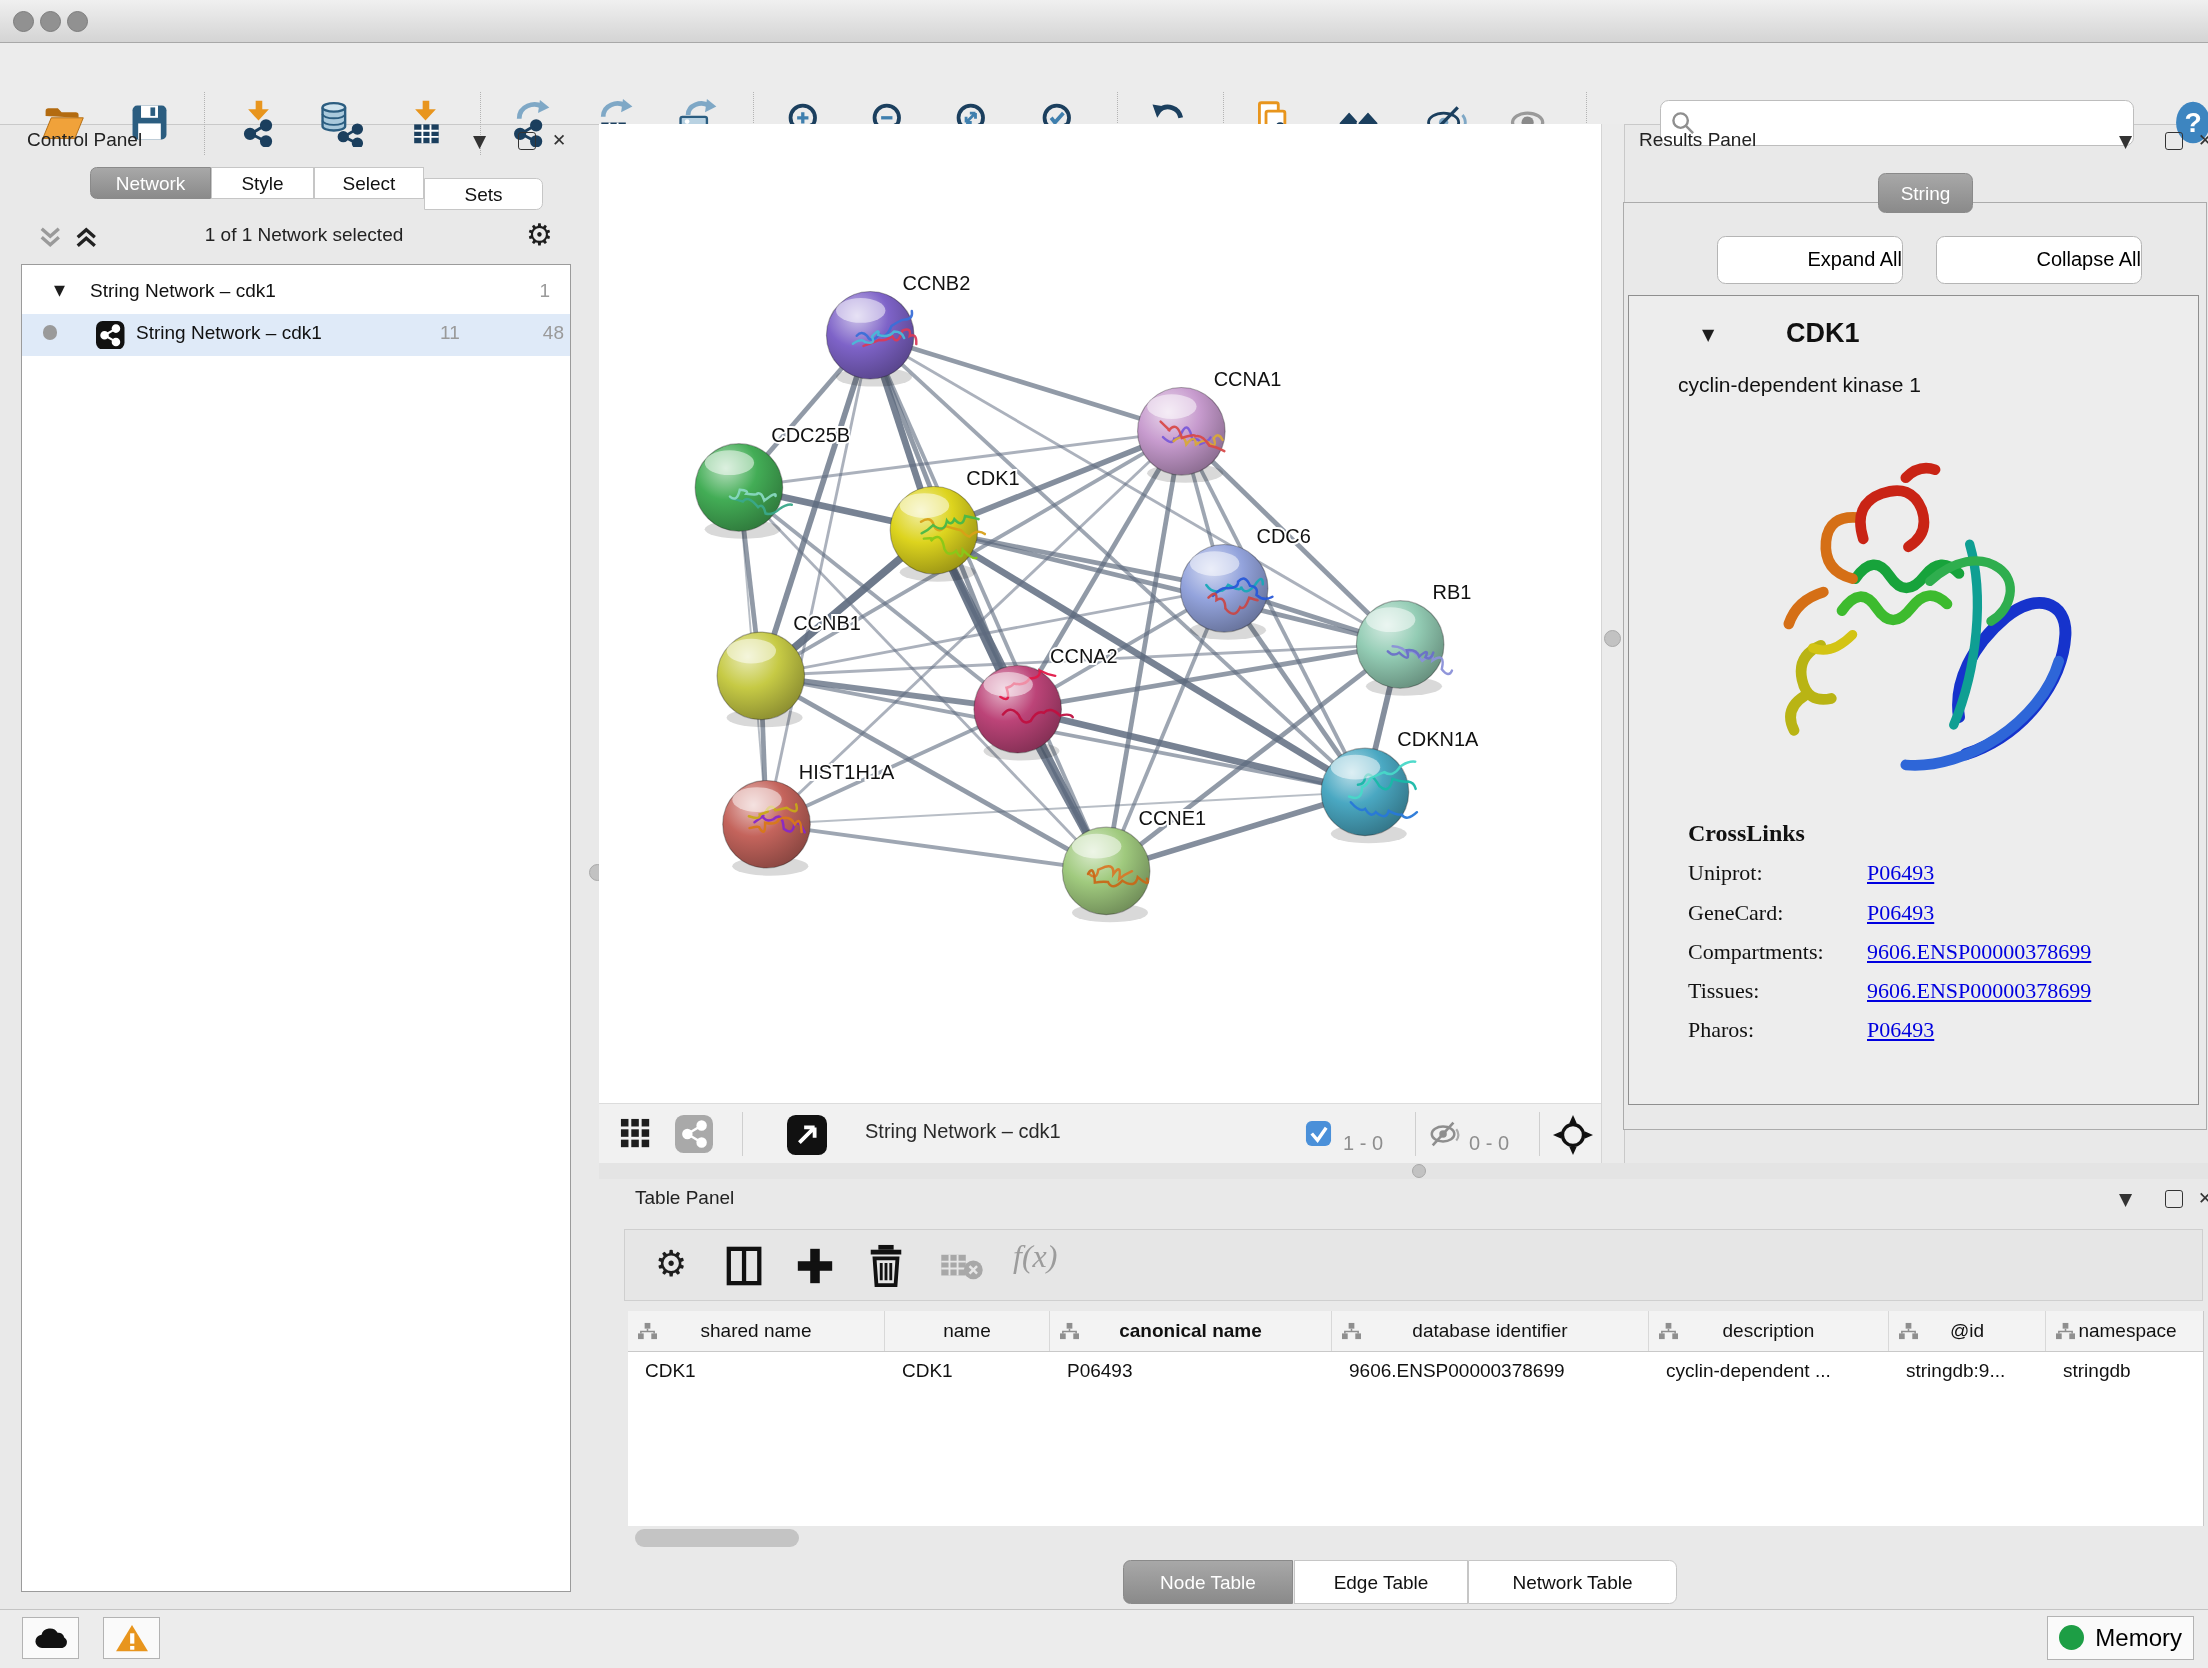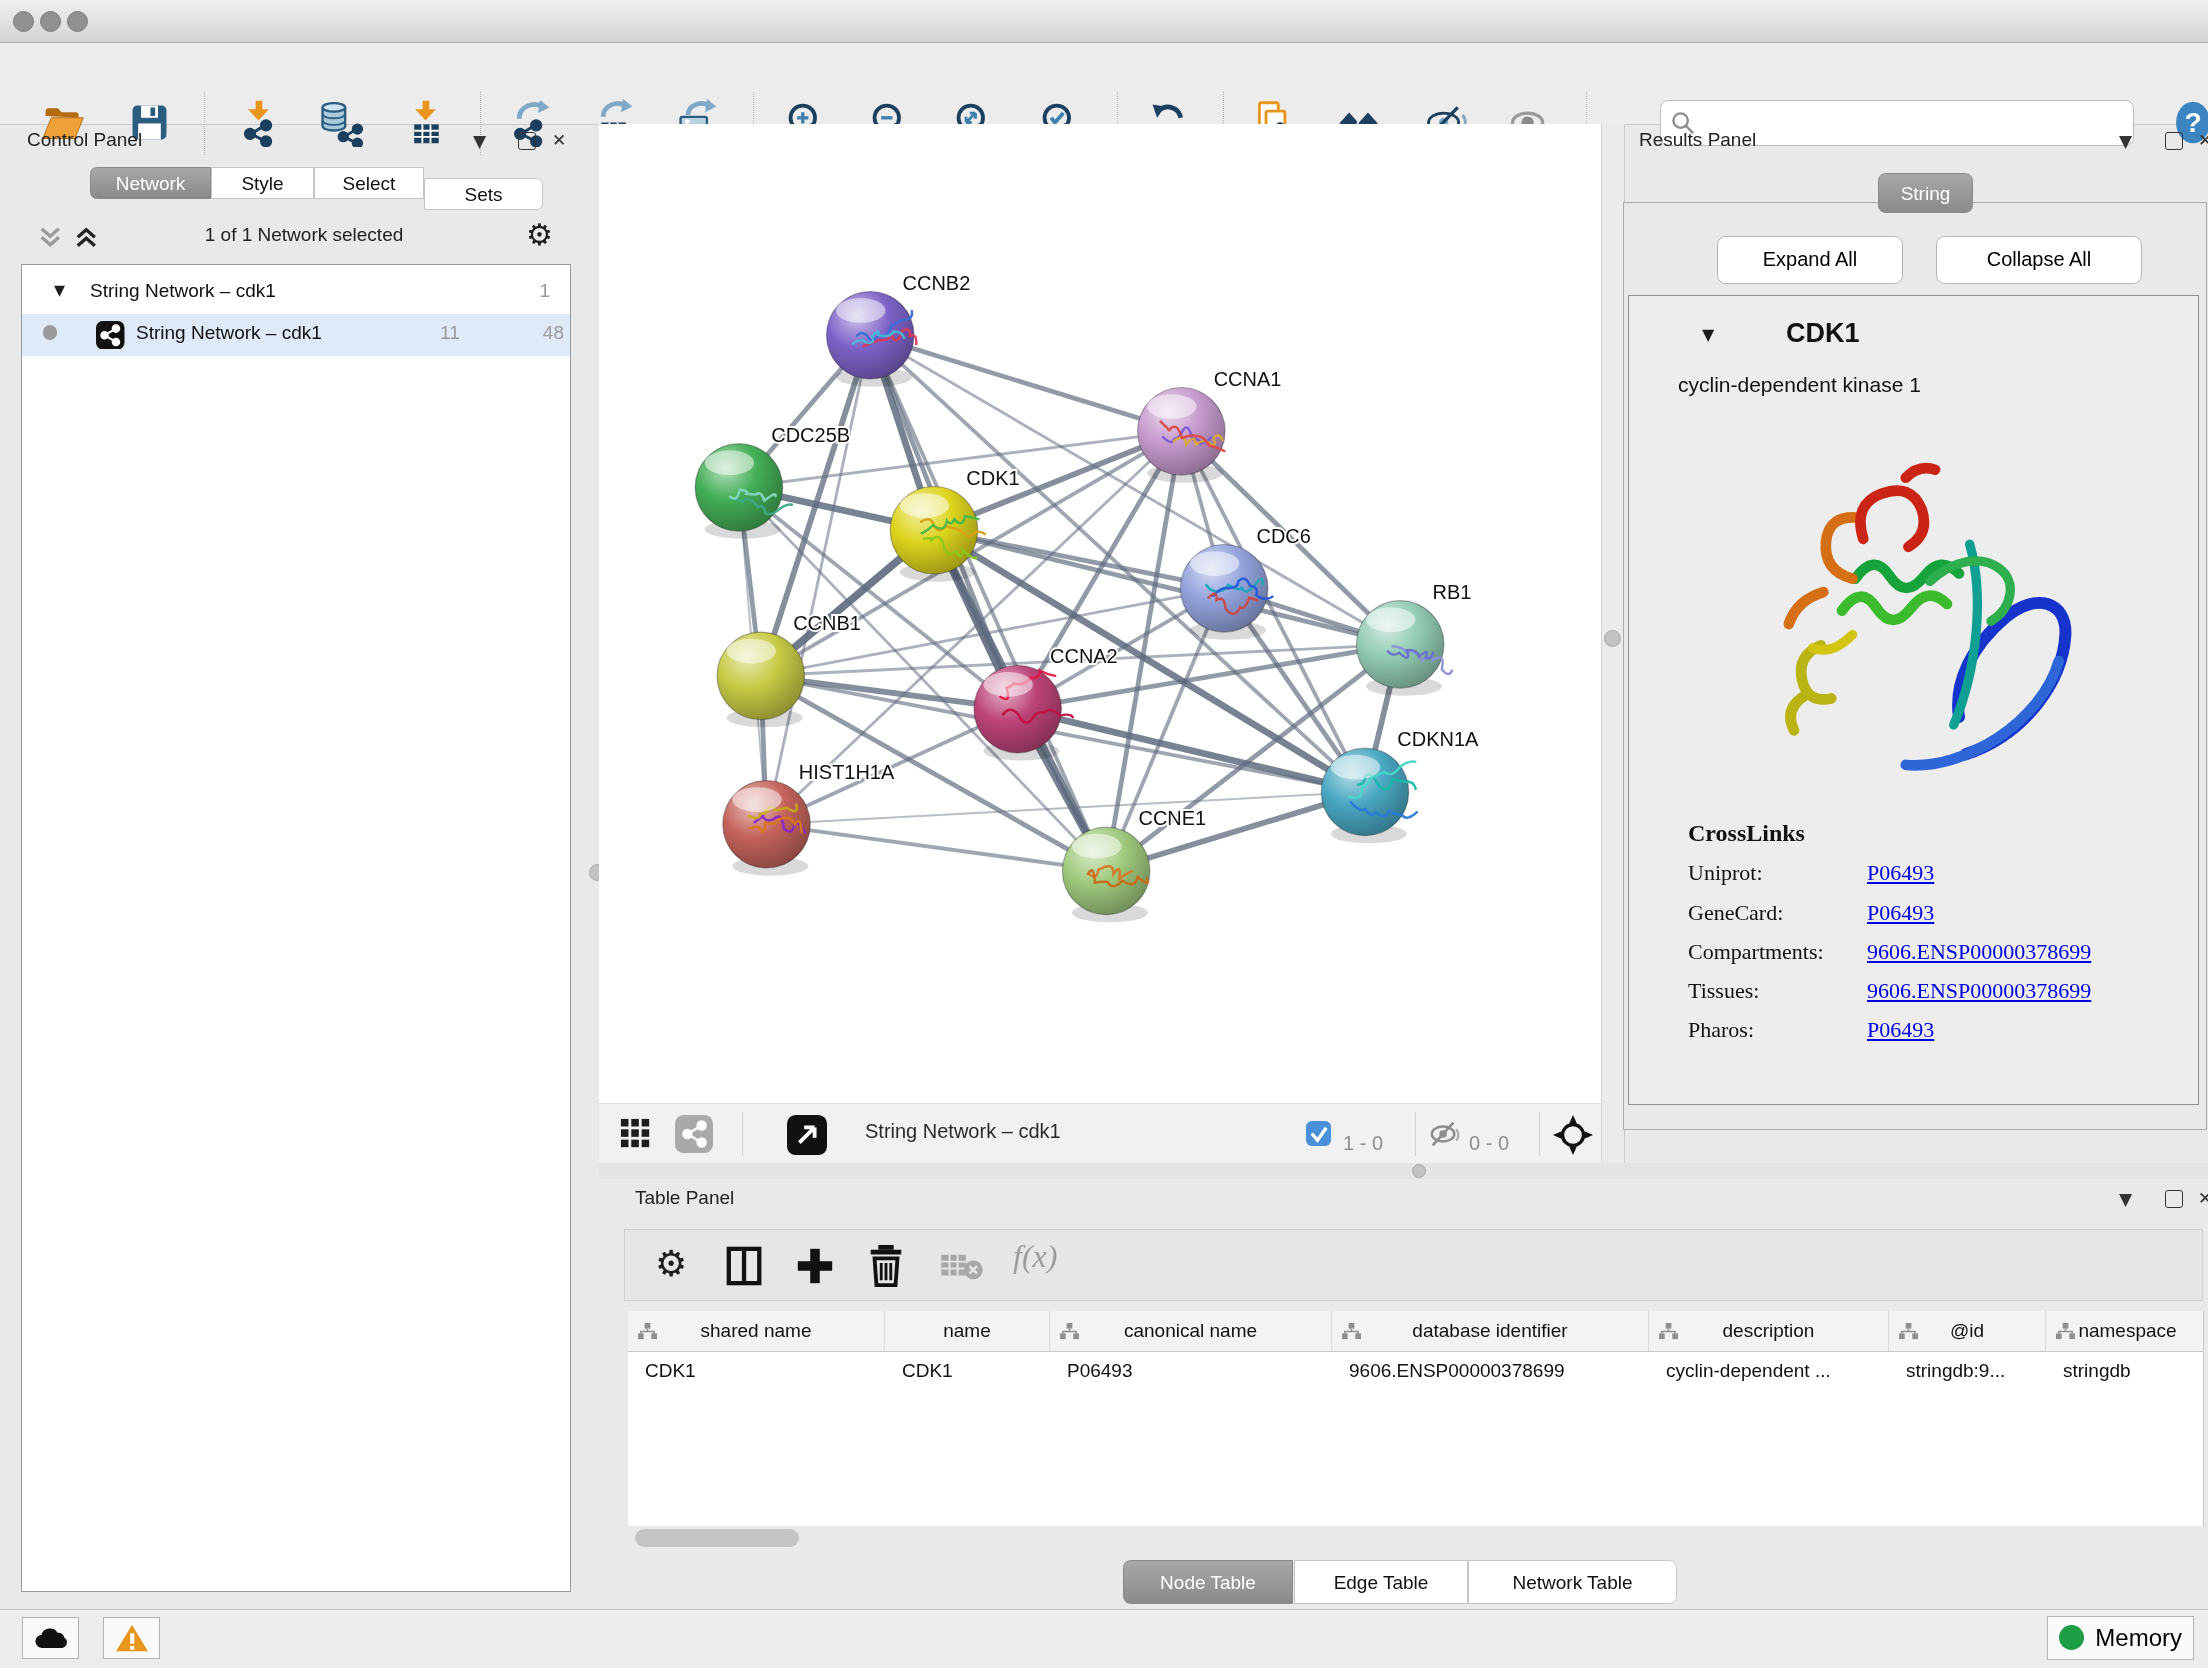--- a/index.html
+++ b/index.html
@@ -40,21 +40,21 @@
   .cnt{position:absolute;top:28px;font-size:20px;color:#8e8e8e;}
   
   .divider-dot{position:absolute;width:15px;height:15px;border-radius:50%;
     background:#c2c2c2;border:1px solid #a9a9a9;cursor:pointer;}
   
   #rp-outer{position:absolute;left:1623px;top:202px;width:582px;height:926px;
     background:#e9e9e9;border:1px solid #ababab;}
   #rp-inner{position:absolute;left:1628px;top:295px;width:571px;height:810px;
     background:#ededed;border:1.9px solid #8f8f8f;box-sizing:border-box;}
   .rp-btn{position:absolute;height:46px;background:#fff;border:1px solid #b5b5b5;
-    border-radius:8.6px;font-size:20px;text-align:center;line-height:44px;cursor:pointer;}
+    border-radius:8.6px;font-size:20px;text-align:right;line-height:44px;cursor:pointer;}
   #crosslinks{position:absolute;left:1688px;top:820px;
     font-family:"Liberation Serif",serif;font-size:22px;color:#111;}
   .cl-row{margin-top:13.3px;}
   .cl-label{display:inline-block;width:179px;}
   .cl-link{color:#0000e0;text-decoration:underline;cursor:pointer;}
   
   #tp-toolbar{position:absolute;left:624px;top:1229px;width:1579px;height:72px;
     background:#e6e6e6;border:1px solid #cfcfcf;box-sizing:border-box;}
   #tbl{position:absolute;left:628px;top:1311px;width:1575px;height:215px;background:#fff;
     border-right:1px solid #c9c9c9;overflow:hidden;}
@@ -616,21 +616,21 @@
               <rect x="0" y="12" width="6" height="6"></rect>
               <rect x="14" y="12" width="6" height="6"></rect>
             </g>
             <path d="M10,7 v3 M3,12 v-2 h14 v2" stroke="#8f8f8f" stroke-width="1.6" fill="none"></path>
           </svg>
           <span>shared name</span>
         </div>
         <div class="th" style="width: 165px;">
           <span>name</span>
         </div>
-        <div class="th" style="width: 282px;">
+        <div class="th" style="width: 282px; font-weight: bold;">
           <svg class="hier" width="19" height="19" viewBox="0 0 20 20">
             <g fill="#8f8f8f">
               <rect x="7" y="1" width="6" height="6"></rect>
               <rect x="0" y="12" width="6" height="6"></rect>
               <rect x="14" y="12" width="6" height="6"></rect>
             </g>
             <path d="M10,7 v3 M3,12 v-2 h14 v2" stroke="#8f8f8f" stroke-width="1.6" fill="none"></path>
           </svg>
           <span>canonical name</span>
         </div>

